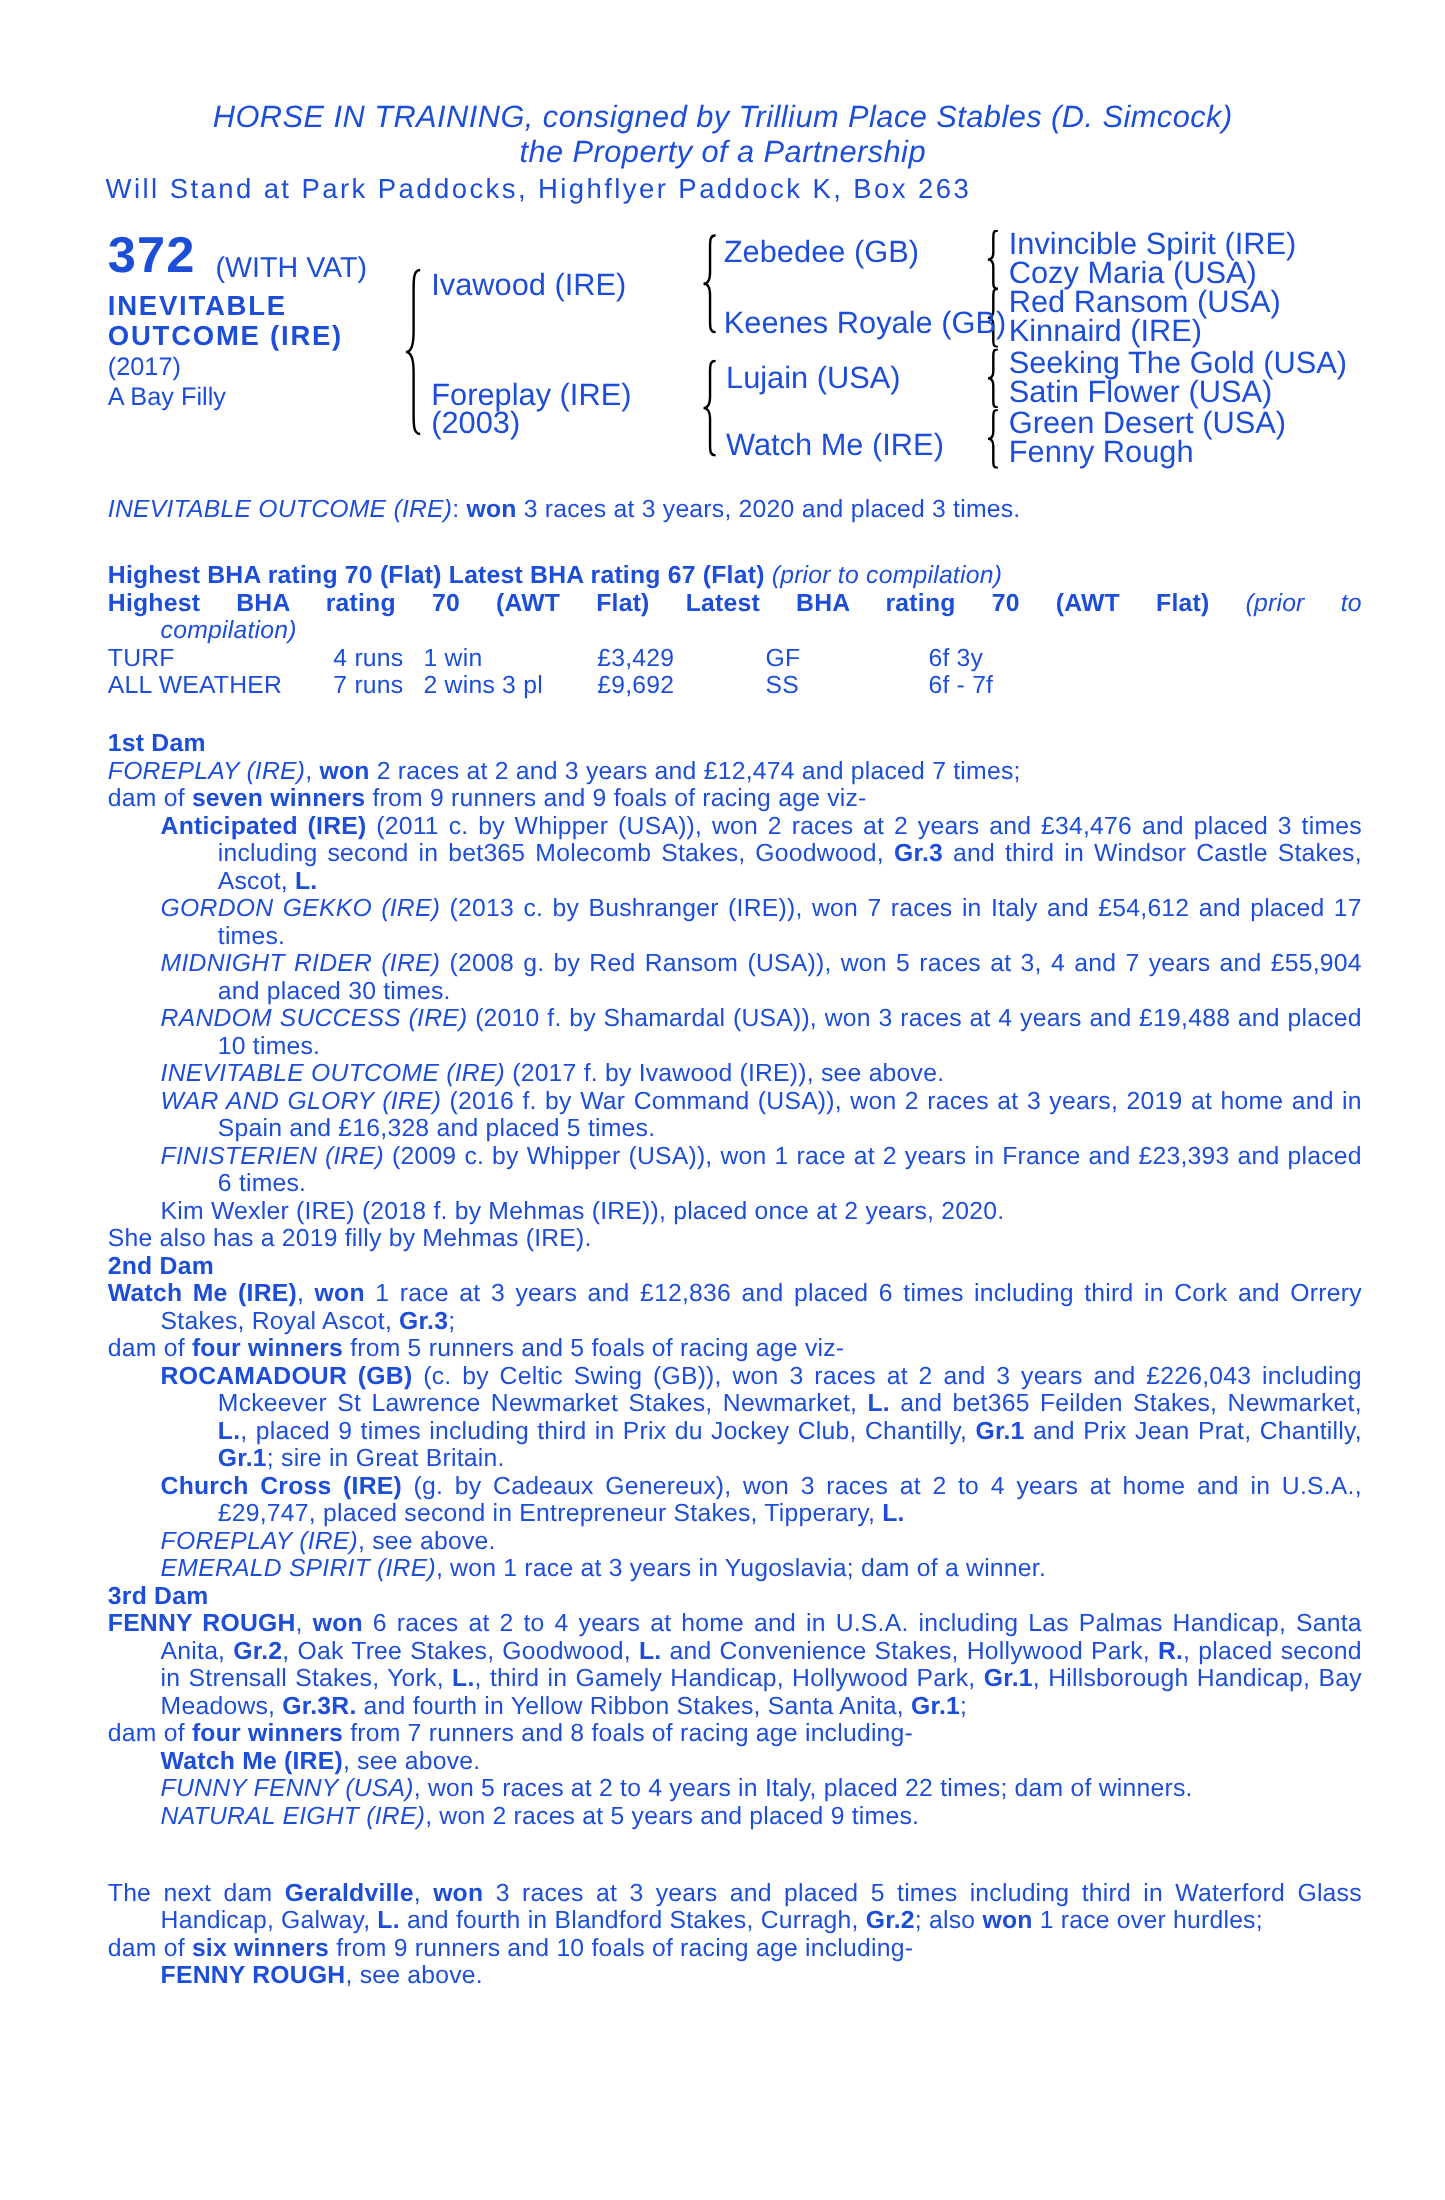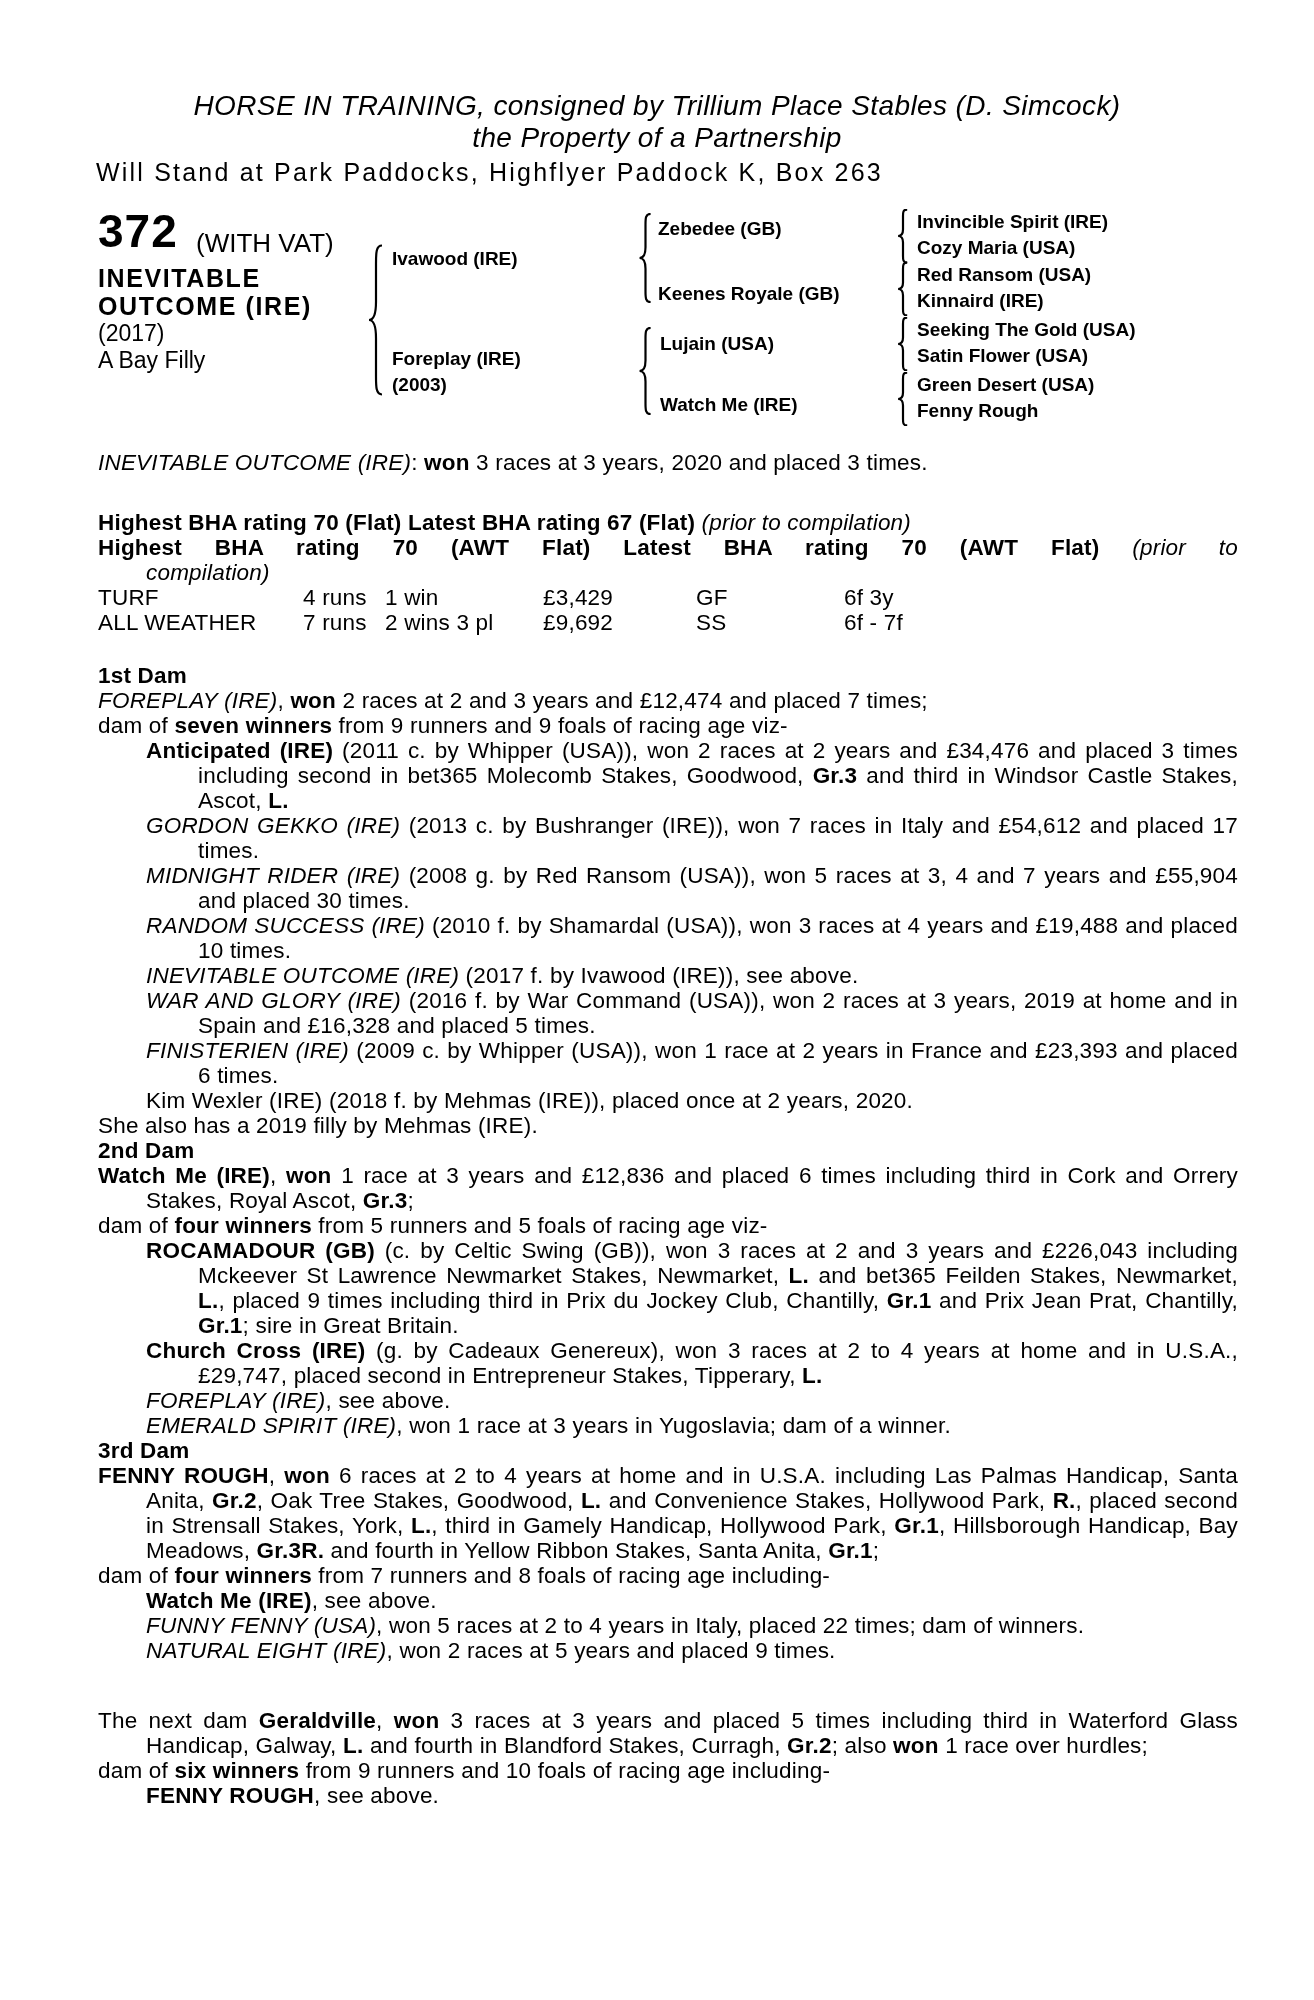--- a/index.html
+++ b/index.html
@@ -1,40 +1,40 @@
 <!DOCTYPE html>
 <html><head>
 <meta charset="utf-8">
 <style>
   html,body{margin:0;padding:0;background:#e8e8e8;}
   .page{
     position:relative;
     width:1314px;height:2000px;
     margin:0 auto;
     background:#ffffff;
-    color:#000000;
+    color:#1d4ed8;
     font-family:"Liberation Sans",sans-serif;
     overflow:hidden;
   }
   .abs{position:absolute;white-space:nowrap;}
   
   .hdr-italic{left:0;right:0;text-align:center;font-style:italic;font-size:28px;letter-spacing:0.4px;}
   .hdr1{top:90px;}
   .hdr2{top:122px;}
   .hdr3{left:96px;top:158px;font-weight:normal;font-size:25px;letter-spacing:2.2px;}
   
   .lot-number{left:98px;top:208px;font-size:46px;font-weight:bold;letter-spacing:1px;line-height:1;}
   .lot-vat{left:196px;top:228px;font-size:26px;}
   .lot-name{left:98px;font-size:25px;font-weight:bold;letter-spacing:1.6px;}
   .lot-n1{top:264px;}
   .lot-n2{top:292px;}
   .lot-year{left:98px;top:320px;font-size:23px;}
   .lot-desc{left:98px;top:347px;font-size:23px;}
   
-  .ped{font-size:19px;line-height:26px;font-weight:bold;}
+  .ped{font-size:28px;line-height:26px;}
   .brace{position:absolute;}
   
   .body-flow{
     position:absolute;left:98px;top:450px;width:1140px;
     font-size:22.5px;line-height:25px;letter-spacing:0.2px;
   }
   .para{text-align:justify;}
   .p-top{padding-left:48px;text-indent:-48px;}
   .p-prog{padding-left:100px;text-indent:-52px;}
   .b{font-weight:bold;}

